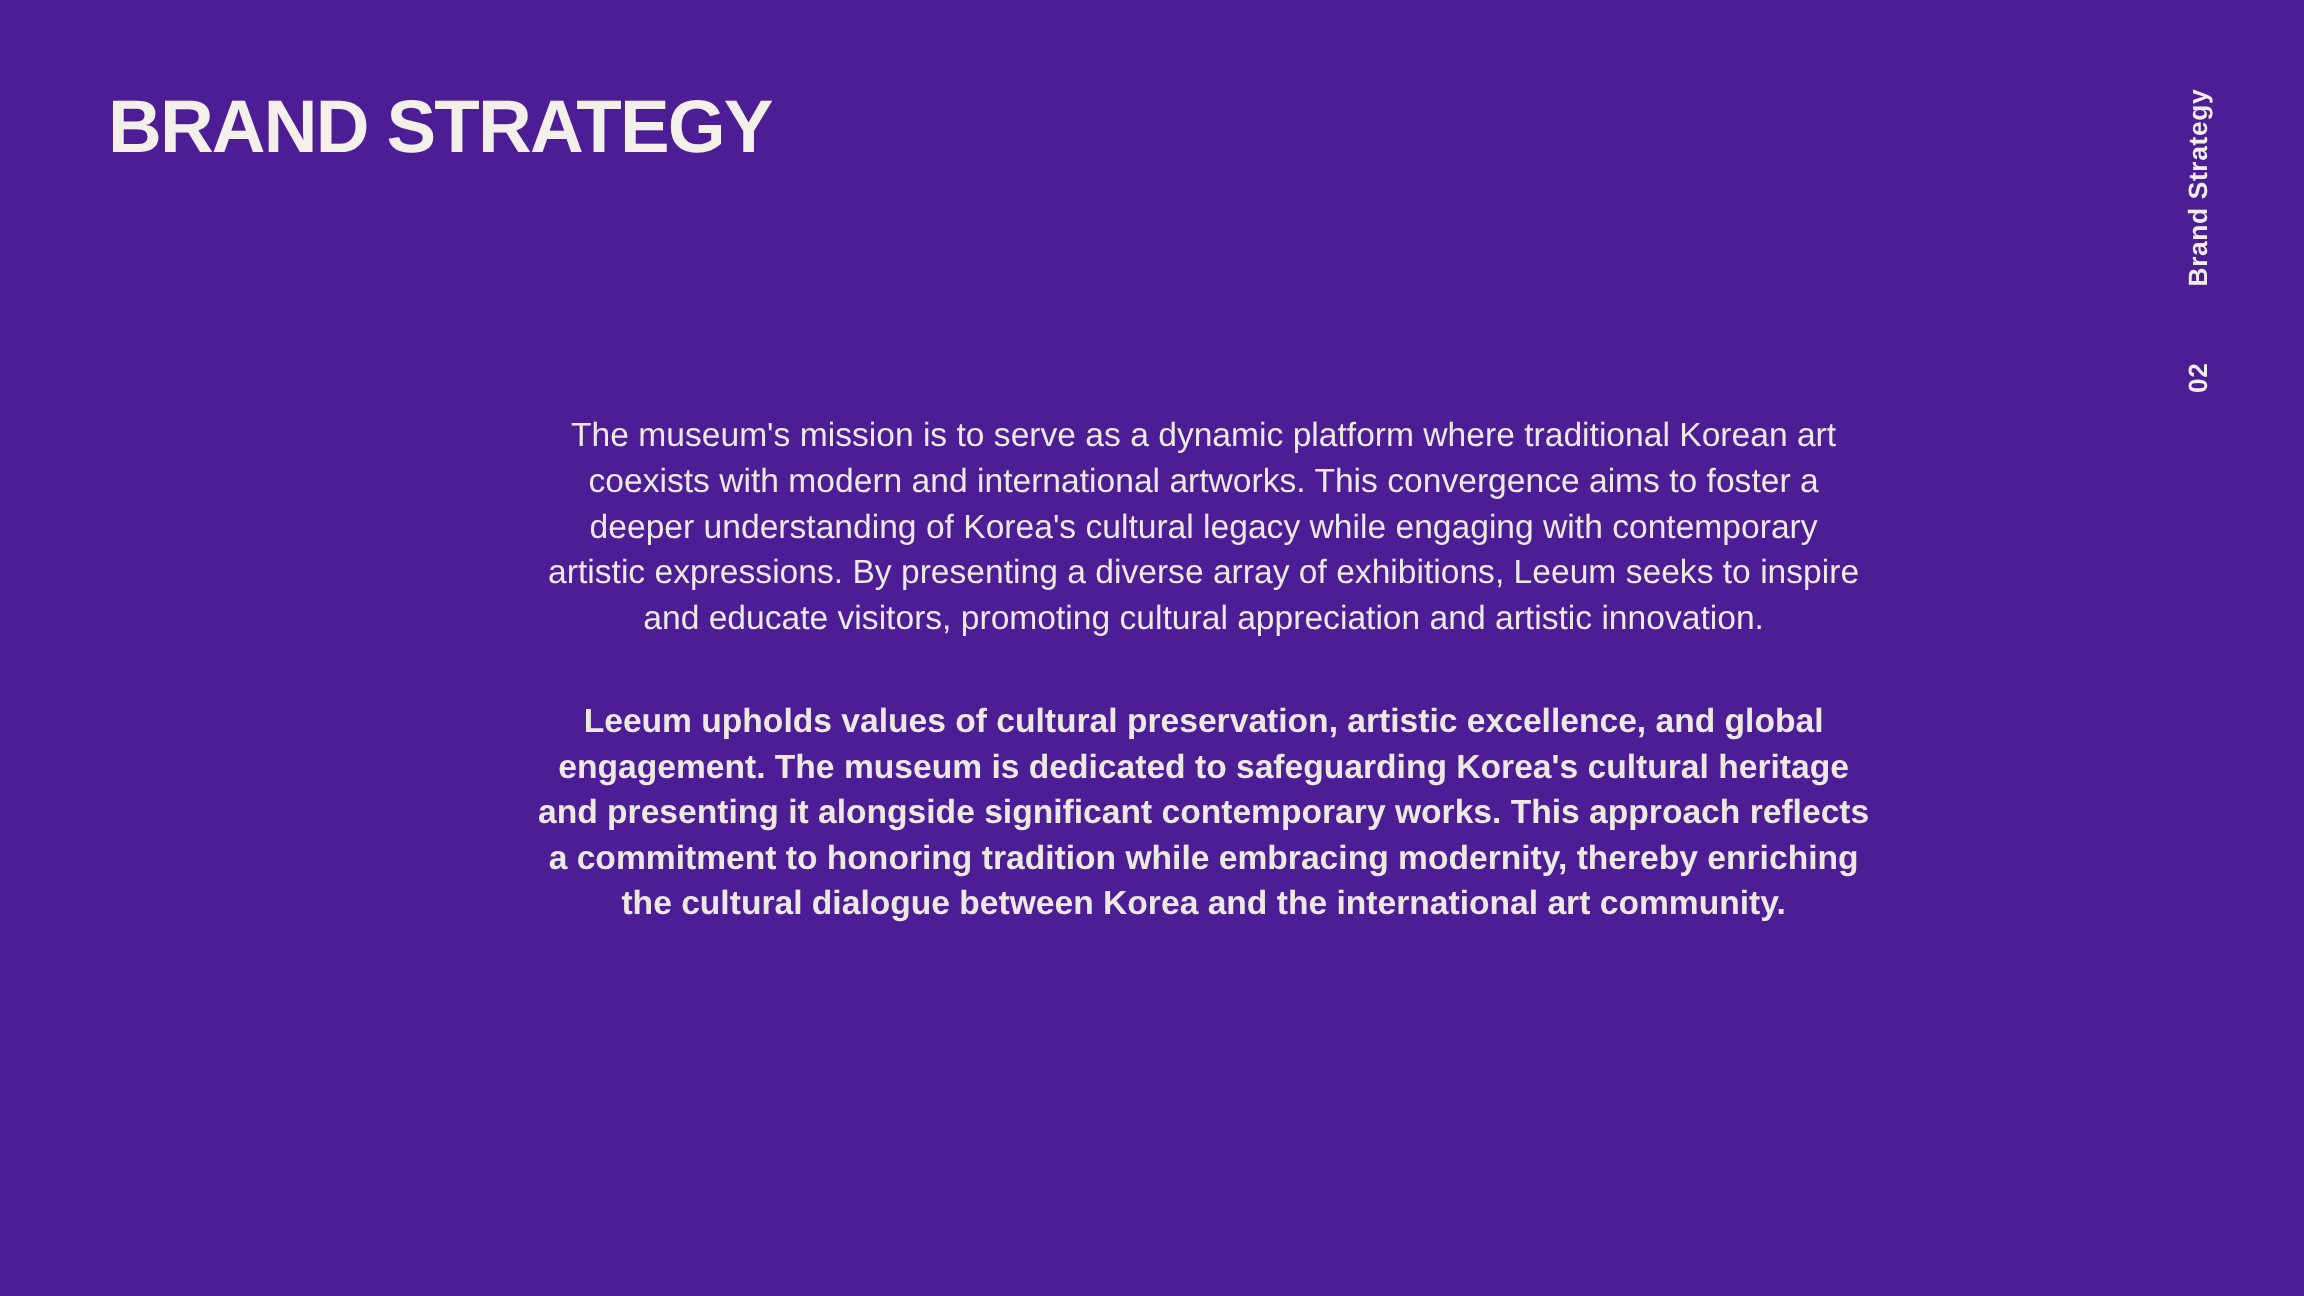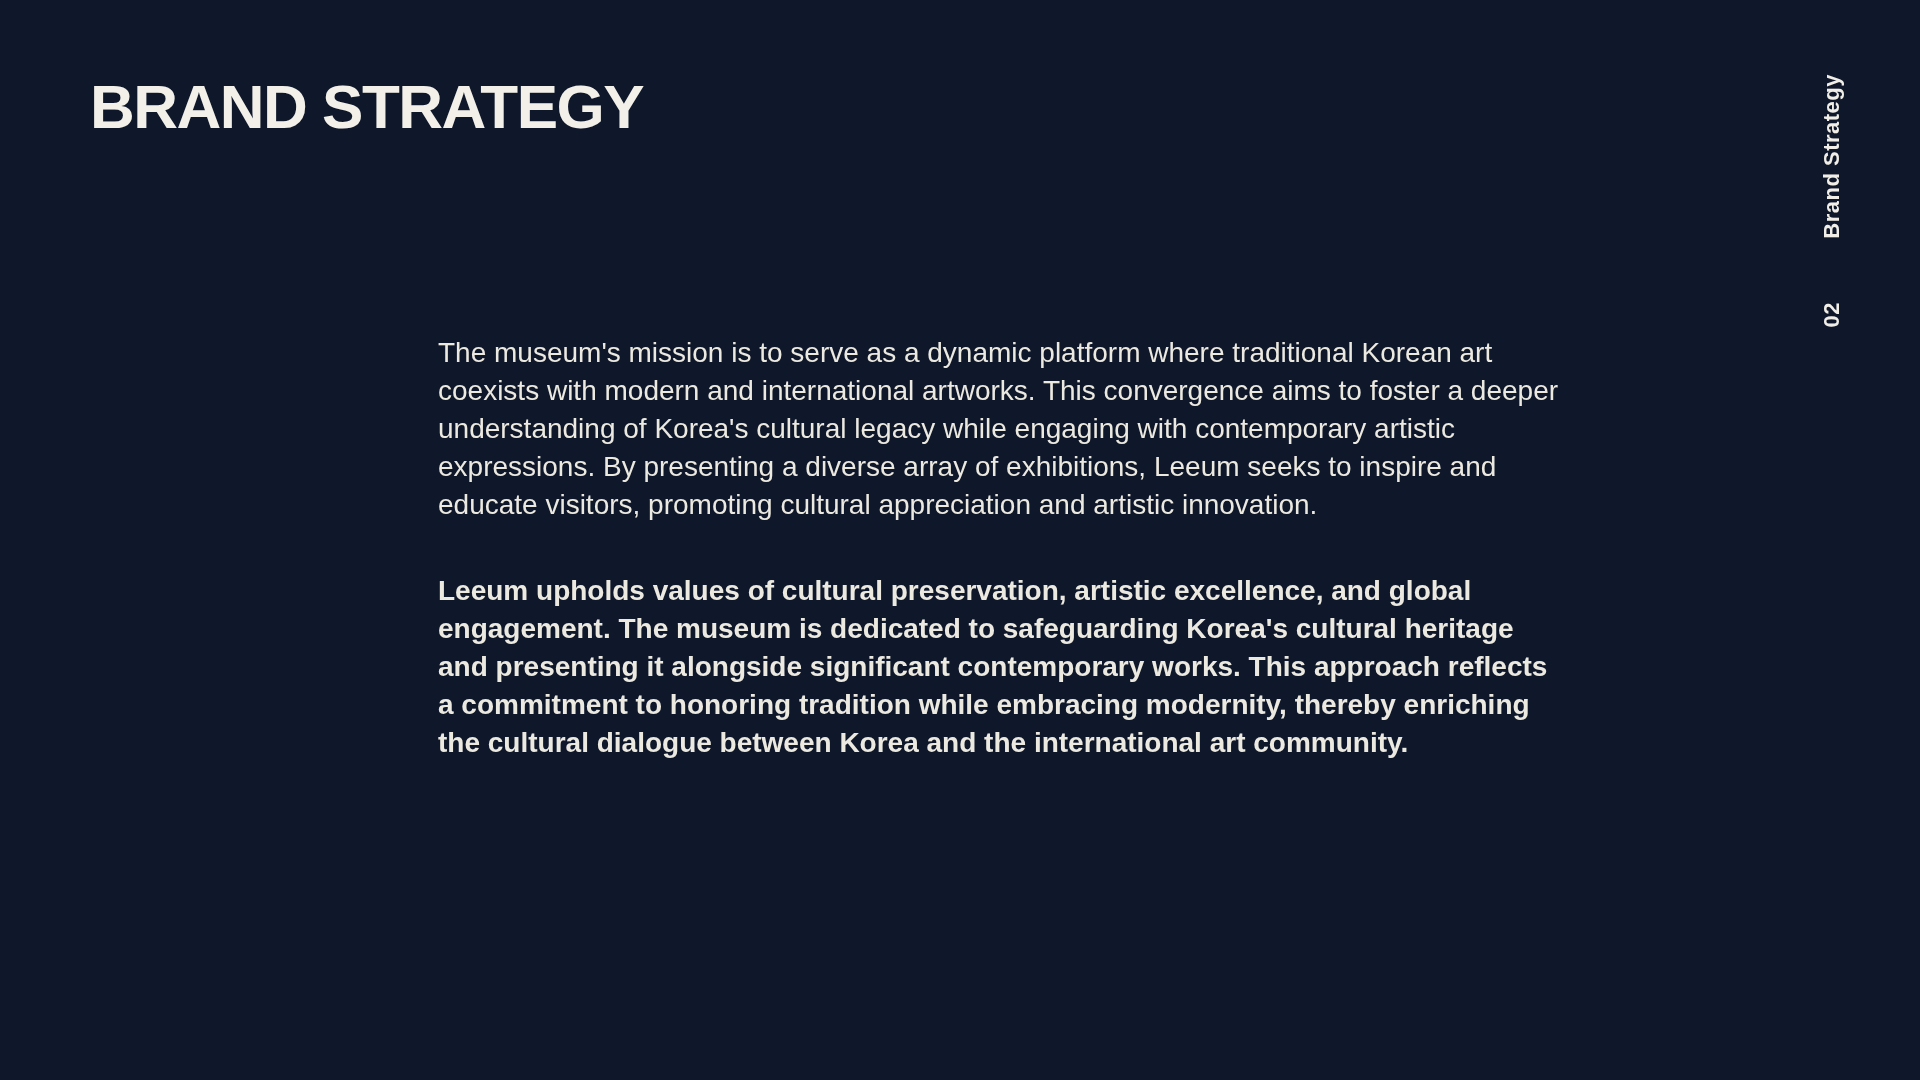--- a/index.html
+++ b/index.html
@@ -4,21 +4,21 @@
 <style>
   html, body {
     margin: 0;
     padding: 0;
     background: #2e2d29;
   }
   .slide {
     position: relative;
     width: 1920px;
     height: 1080px;
-    background: #0f172a;
+    background: #4c1d95;
     overflow: hidden;
     font-family: "Liberation Sans", sans-serif;
   }
   .title {
     position: absolute;
     left: 90px;
     top: 76px;
     margin: 0;
     font-size: 62px;
     line-height: 1;
@@ -31,21 +31,22 @@
     position: absolute;
     left: 438px;
     top: 334px;
     width: 1130px;
     font-size: 28px;
     line-height: 38px;
     font-weight: 300;
     color: #ECE9E1;
   }
   .body-text p {
-    margin: 0;
+    margin: 10px;
+    text-align: center;
   }
   .body-text p + p {
     margin-top: 48px;
     font-weight: bold;
   }
   .side-label {
     position: absolute;
     writing-mode: vertical-rl;
     transform: rotate(180deg);
     font-size: 22px;

